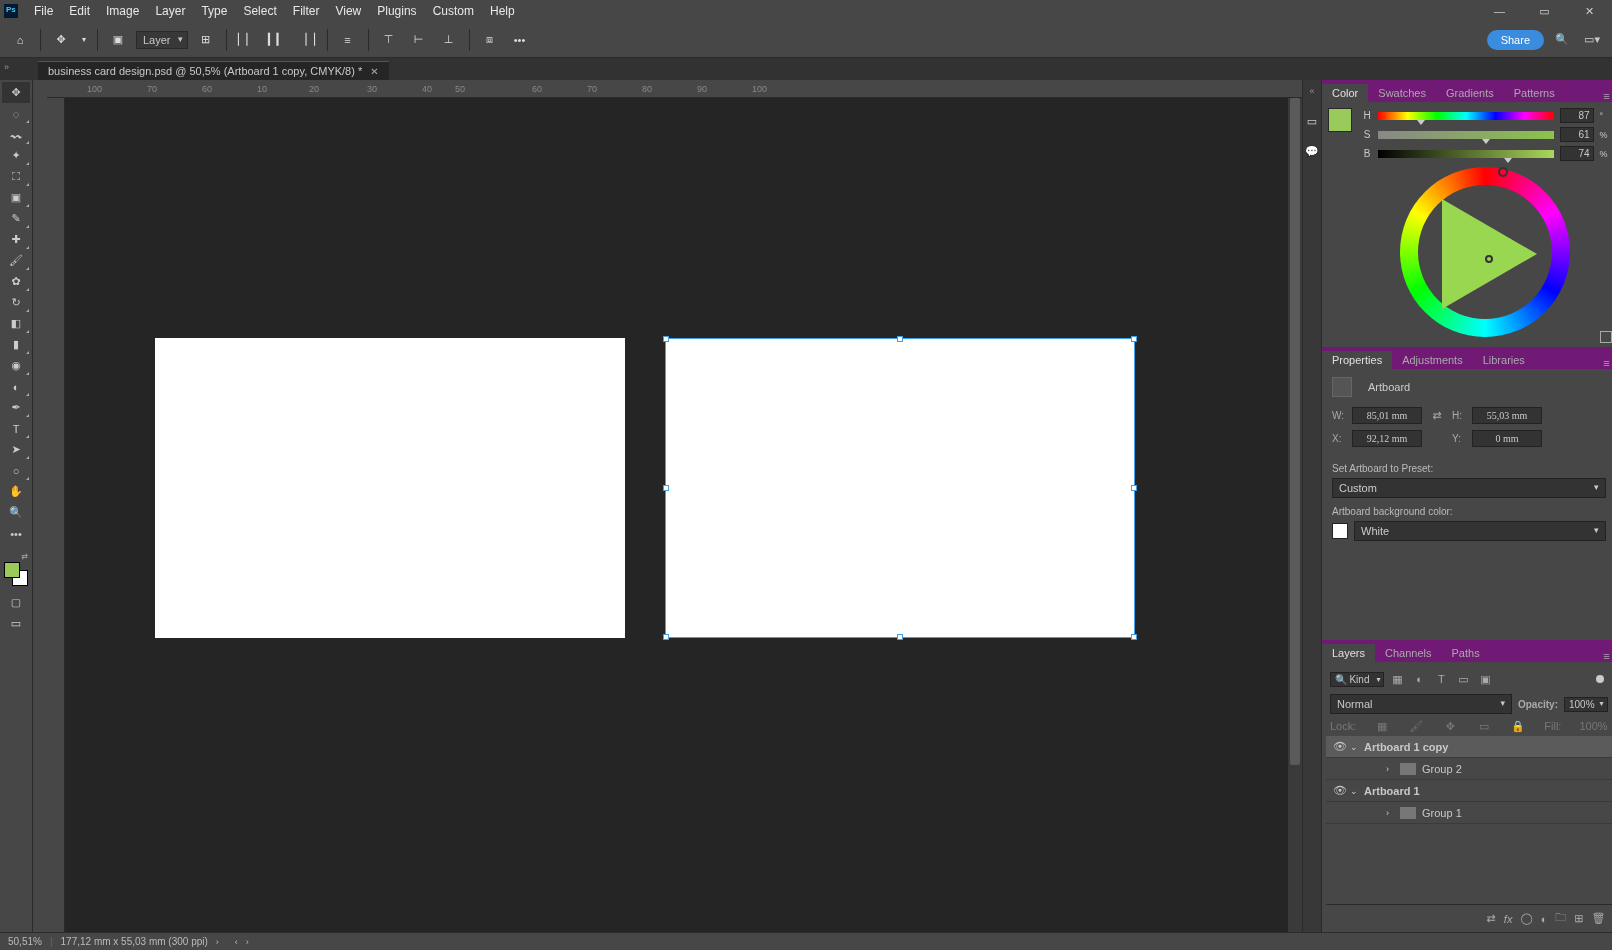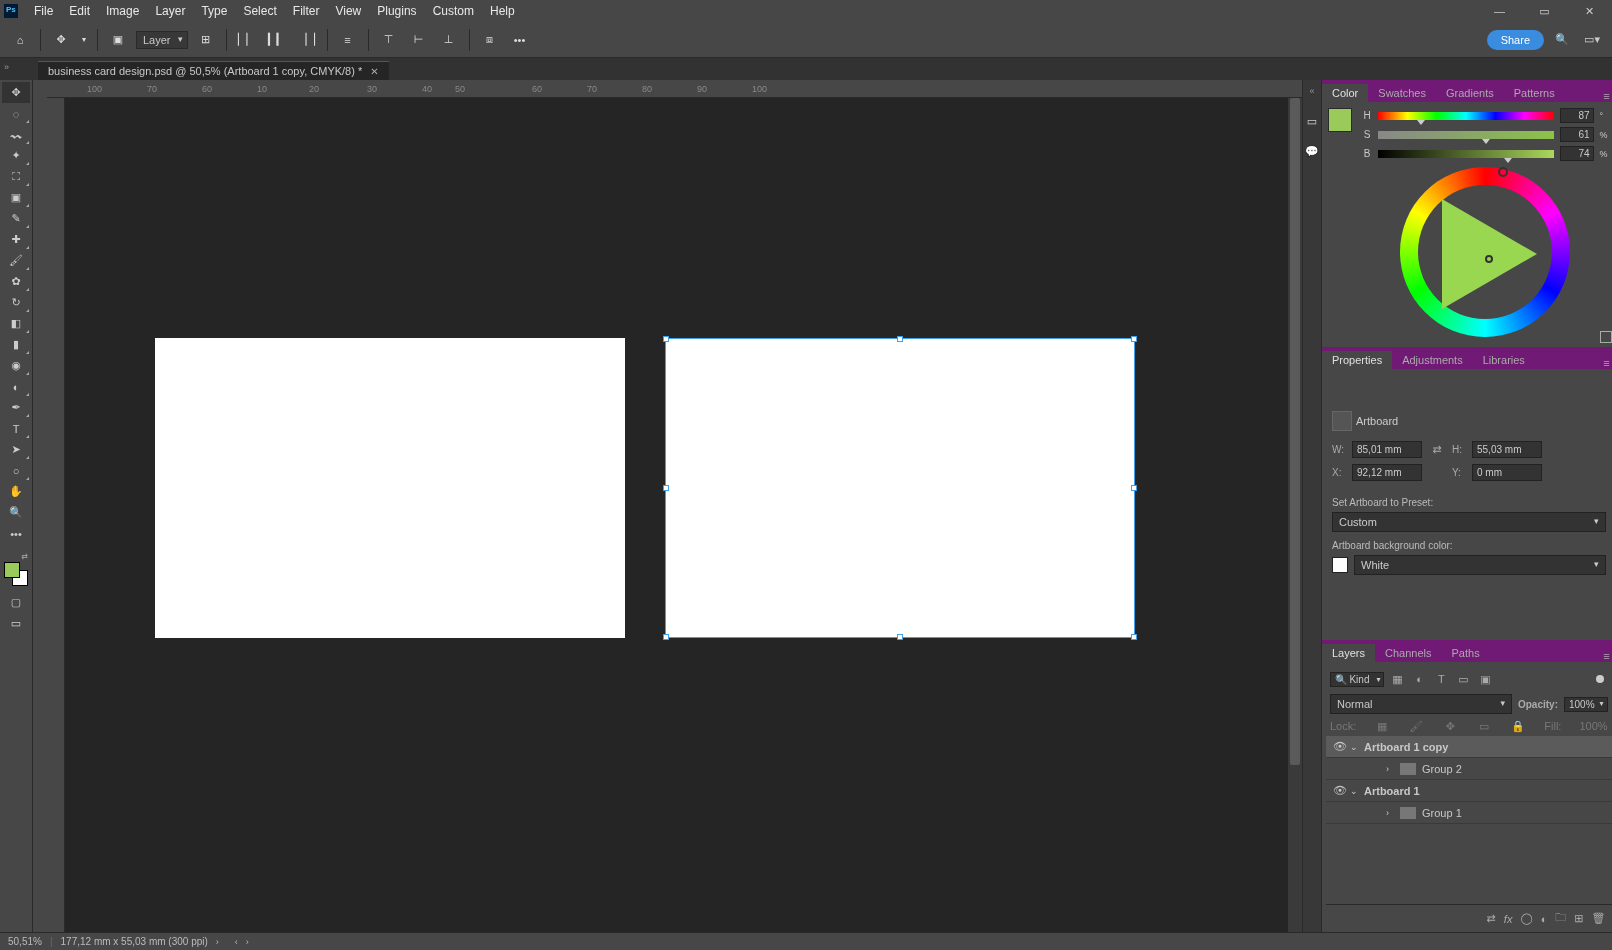--- a/index.html
+++ b/index.html
@@ -77,21 +77,21 @@
   .color-wheel { width:170px; height:170px; margin: 6px auto 0; position:relative;}
   .color-wheel .ring { width:100%; height:100%; border-radius:50%; background: conic-gradient(red, magenta, blue, cyan, lime, yellow, red); position:relative;}
   .color-wheel .ring::after { content:""; position:absolute; top:18px; left:18px; right:18px; bottom:18px; border-radius:50%; background:#474747;}
   .color-wheel .tri-area { position:absolute; top:32px; left:32px; right:32px; bottom:32px; }
   .color-wheel .triangle { width:0; height:0; border-top: 55px solid transparent; border-bottom: 55px solid transparent; border-left: 95px solid #8bc34a; filter: brightness(1.1); position:absolute; top:0; left:10px;}
   .color-wheel .ring-marker { position:absolute; top:0; left:58%; width:10px; height:10px; border:2px solid #333; border-radius:50%;}
   .color-wheel .tri-marker { position:absolute; top:52%; left:50%; width:8px; height:8px; border:2px solid #333; border-radius:50%;}
   .sq-icon { position:absolute; right:4px; bottom:4px; width:12px; height:12px; border:1px solid #aaa;}
   
   .props-panel { padding:8px 10px; font-size:11px; color:#ccc; flex:1; min-height:240px;}
-  .props-head { display:flex; align-items:center; gap:4px; margin-bottom:10px;margin-top:34px;}
+  .props-head { display:flex; align-items:center; gap:16px; margin-bottom:10px;}
   .props-head .thumb { width:20px; height:20px; border:1px solid #666; background:#555;}
   .prop-row { display:flex; align-items:center; gap:6px; margin-bottom:6px;}
   .prop-row .lbl { width:14px; font-size:10px; color:#aaa;}
   .prop-row input { width:70px; background:#333; border:1px solid #222; color:#ccc; padding:2px 4px; font-size:10px;}
   .prop-row .link { width:18px; text-align:center; color:#aaa;}
   .dropdown2 { background:#333; border:1px solid #222; padding:3px 6px; font-size:11px; position:relative; }
   .dropdown2::after { content:"▾"; position:absolute; right:6px; top:3px; font-size:9px;}
   
   .layers-panel { padding:4px 4px 0; font-size:11px; display:flex; flex-direction:column; height:270px;}
   .layers-top { display:flex; align-items:center; gap:4px; padding:4px;}
@@ -114,21 +114,21 @@
   .layer-item .folder { width:16px; height:12px; background:#777; margin-right:6px;}
   .layer-item .name { font-size:11px; }
   .layer-item .name.bold { font-weight:bold;}
   .layer-item.indent2 { padding-left: 40px;}
   .layers-footer { display:flex; align-items:center; justify-content:flex-end; gap:8px; padding:4px 6px; border-top:1px solid #2a2a2a;}
   .layers-footer span { color:#aaa; font-size:11px;}
   
   .statusbar { height: 18px; background: #474747; display: flex; align-items: center; padding: 0 8px; font-size: 10px; color:#bbb; gap:8px; border-top:1px solid #2a2a2a;}
   .statusbar .sep { color:#666;}
   .statusbar .arrow { font-size:9px;}
-  input { font-family: Liberation Sans, sans-serif;}
+  input { font-family: Liberation Serif, serif; text-align: center;}
 </style>
 </head>
 <body>
 
 <div class="menubar">
   <div class="ps-logo"></div>
   <span class="menu-item">File</span>
   <span class="menu-item">Edit</span>
   <span class="menu-item">Image</span>
   <span class="menu-item">Layer</span>

